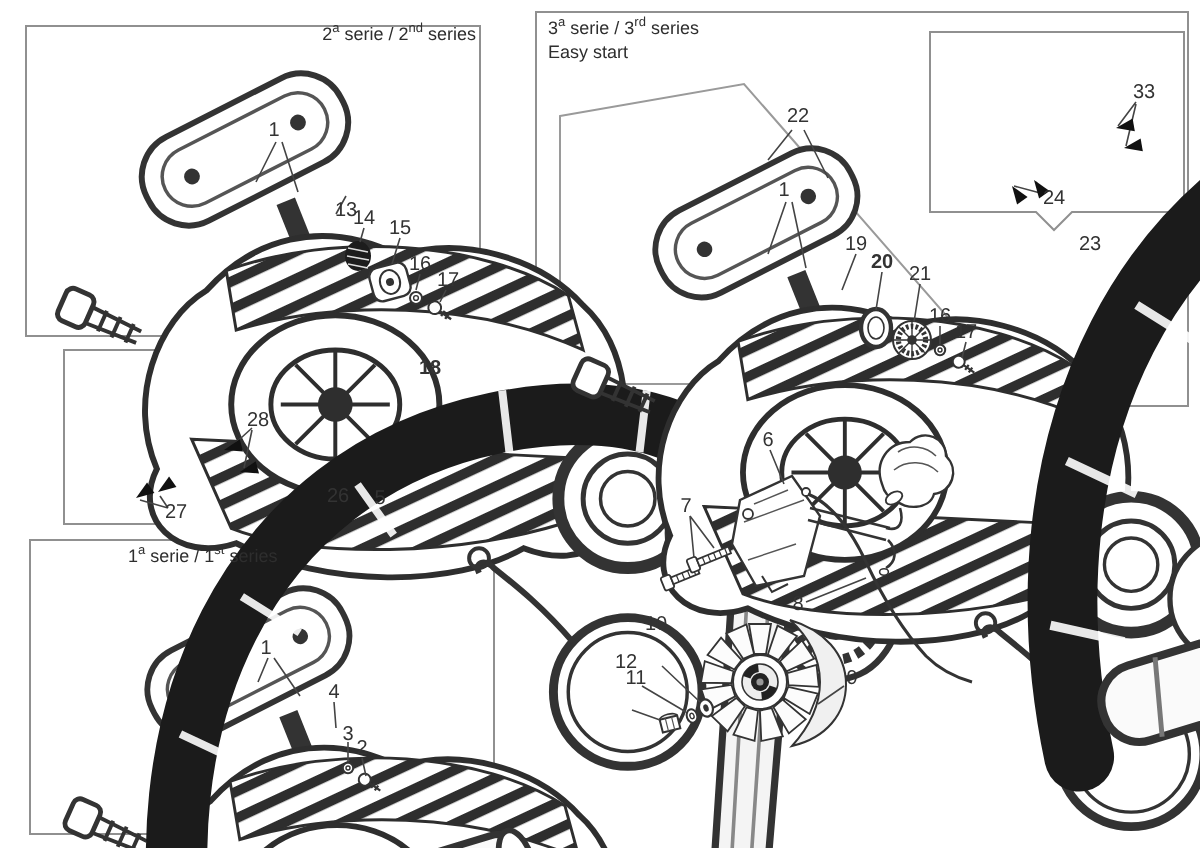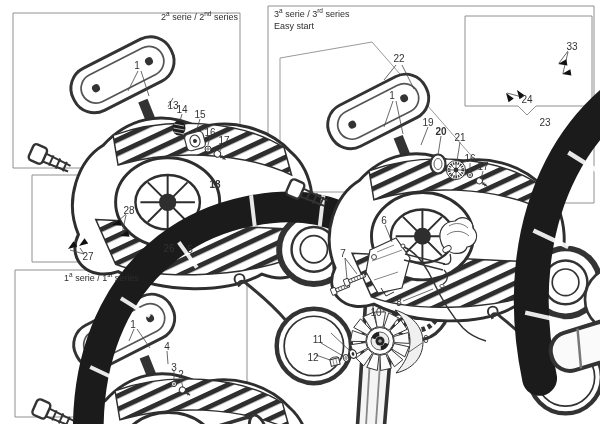--- a/index.html
+++ b/index.html
@@ -295,17 +295,17 @@
   <span class="co" style="left:470px;top:159px;">16</span>
   <span class="co" style="left:483px;top:167px;">17</span>
   <span class="co" style="left:572px;top:47px;">33</span>
   <span class="co" style="left:527px;top:100px;">24</span>
   <span class="co" style="left:545px;top:123px;">23</span>
 
   <span class="co" style="left:384px;top:221px;">6</span>
   <span class="co" style="left:343px;top:254px;">7</span>
   <span class="co" style="left:399px;top:303px;">8</span>
   <span class="co" style="left:426px;top:340px;">9</span>
-  <span class="co" style="left:328px;top:313px;margin-left:48px;">10</span>
+  <span class="co" style="left:328px;top:313px;">10</span>
   <span class="co" style="left:318px;top:340px;">11</span>
-  <span class="co" style="left:313px;top:358px;">12</span>
+  <span class="co" style="left:313px;top:332px;">12</span>
 
 </div>
 
 </body></html>

